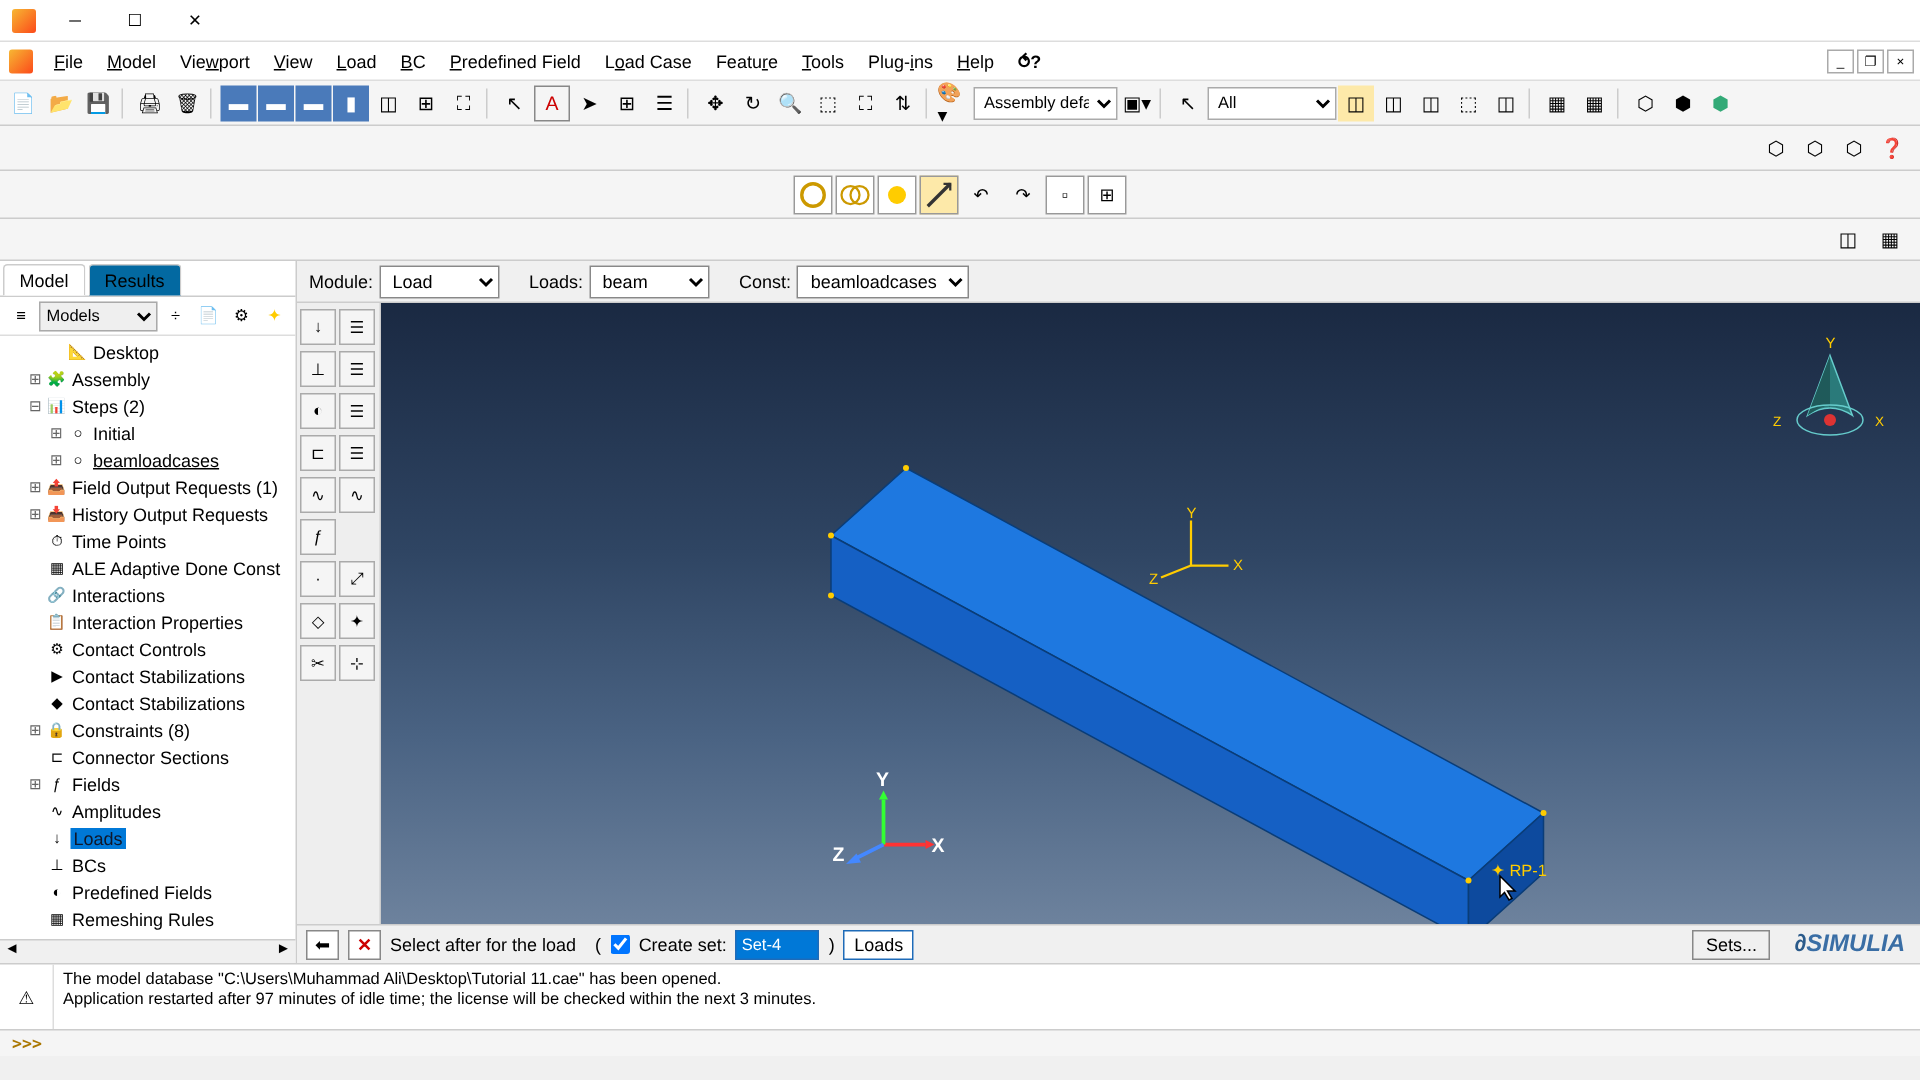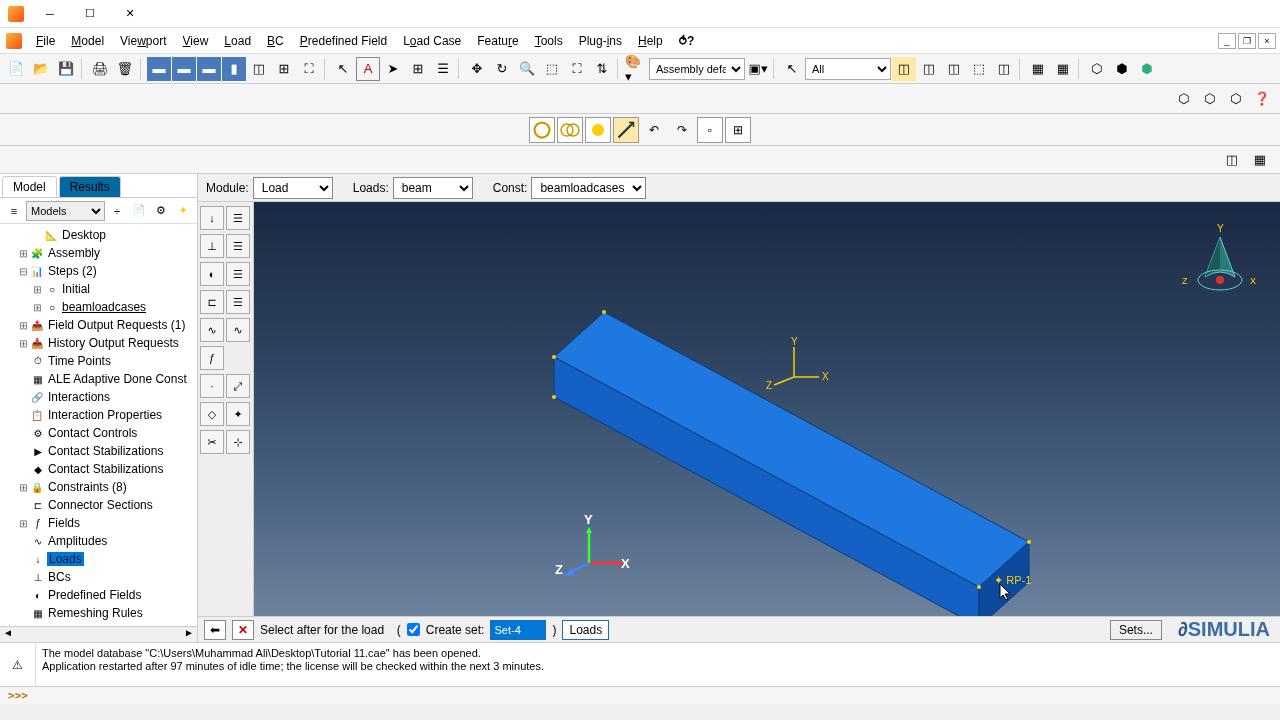--- a/index.html
+++ b/index.html
@@ -62,21 +62,21 @@
 .triad-sm .axis { position:absolute; font-weight:bold; font-size:13px; }
 .compass { position:absolute; right:20px; top:20px; width:80px; height:90px; }
 .datum-triad { position:absolute; left:510px; top:135px; }
 
 .prompt-bar { height:26px; background:#f0f0f0; border-top:1px solid #ccc; display:flex; align-items:center; padding:0 6px; gap:6px; font-size:12px; }
 .pbtn { width:22px; height:20px; border:1px solid #888; background:#fff; display:flex; align-items:center; justify-content:center; cursor:pointer; }
 .pbtn.red { color:#c00; font-weight:bold; }
 .set-input { width:56px; height:20px; border:1px solid #1e6bb8; background:#0078d7; color:#fff; font-size:11px; padding:0 3px; }
 .done-btn { height:20px; border:1px solid #1e6bb8; background:#fff; padding:0 6px; cursor:pointer; font-size:12px; }
 .sets-btn { height:20px; border:1px solid #888; background:#f0f0f0; padding:0 8px; cursor:pointer; margin-left:auto; font-size:12px; }
-.simulia { font-weight:bold; color:#3a6ea5; font-size:20px; margin-left:10px; margin-right:4px; }
+.simulia { font-style:italic; font-weight:bold; color:#3a6ea5; font-size:16px; margin-left:10px; margin-right:4px; }
 
 .console { height:44px; background:#fff; border-top:1px solid #ccc; display:flex; }
 .console-icon { width:36px; display:flex; align-items:center; justify-content:center; border-right:1px solid #ddd; }
 .console-text { flex:1; font-family:'Courier New',monospace; font-size:11px; padding:4px 6px; white-space:pre; overflow:hidden; }
 .cli-bar { height:18px; background:#f5f5f5; border-top:1px solid #ccc; display:flex; align-items:center; }
 .cli-icon { width:36px; text-align:center; font-family:monospace; font-size:11px; color:#aa7700; font-weight:bold; }
 
 .chk { width:13px; height:13px; }
 </style>
 </head>

